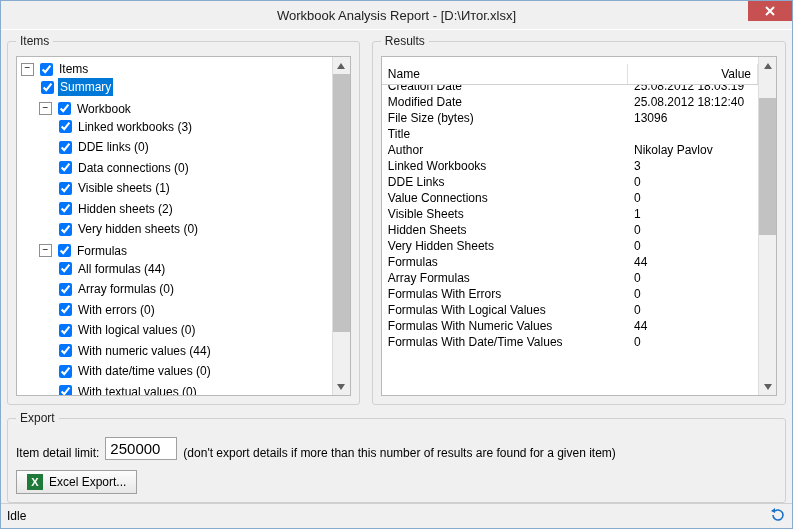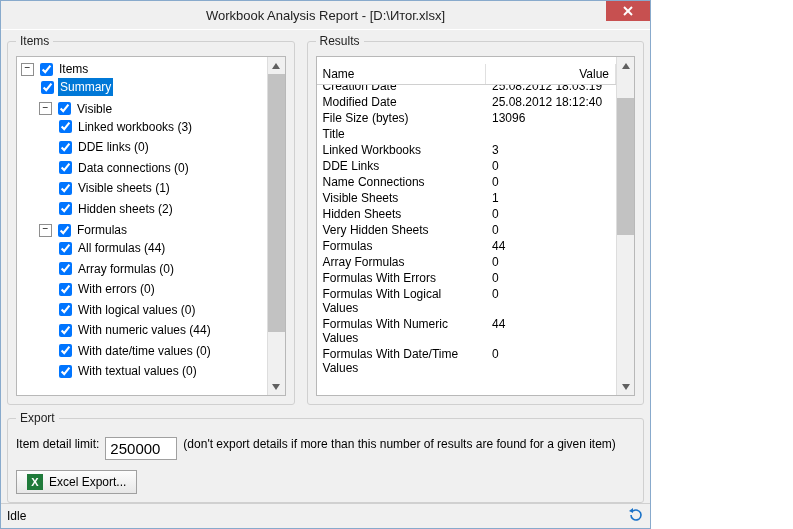--- a/index.html
+++ b/index.html
@@ -7,21 +7,21 @@
     --panel:#f0f0f0;
     --panel-border:#d6d6d6;
     --text:#000;
     --titlebar:#f0f0f0;
     --highlight:#0078d7;
     --highlight-text:#fff;
     --blue-btn:#0a66cc;
   }
   html,body{margin:0;padding:0;height:100%;font-family:Tahoma,"Segoe UI",sans-serif;font-size:12px;color:var(--text);}
   .window{
-    width:651px;height:529px;box-sizing:border-box;
+    width:793px;height:529px;box-sizing:border-box;
     border:1px solid var(--border);
     background:var(--panel);
     display:flex;flex-direction:column;
   }
   .titlebar{
     height:28px;background:var(--titlebar);
     border-bottom:1px solid #fff;
     display:flex;align-items:center;position:relative;
   }
   .titlebar .title{
@@ -85,21 +85,21 @@
   }
   .thead .cell{
     padding:3px 6px;border-right:1px solid #e0e0e0;box-sizing:border-box;
   }
   .c-name{flex:1;}
   .c-value{width:130px;text-align:right;}
   .trow{display:flex;}
   .trow .cell{padding:1px 6px;box-sizing:border-box;}
   .trow .c-value{text-align:left;}
   .export-fs{margin-top:6px;}
-  .export-line{display:flex;align-items:flex-start;gap:6px;margin:4px 0 10px 0;}
+  .export-line{display:flex;align-items:flex-end;gap:6px;margin:4px 0 10px 0;}
   .export-line input[type="text"]{
     width:62px;border:1px solid #a0a0a0;padding:2px 4px;font-family:inherit;font-size:15px;background:#fff;
   }
   .export-btn{
     display:inline-flex;align-items:center;gap:6px;
     border:1px solid #a0a0a0;background:linear-gradient(#fdfdfd,#e7e7e7);
     padding:3px 10px;font-family:inherit;font-size:12px;cursor:default;
   }
   .xicon{
     width:16px;height:16px;display:inline-block;position:relative;
@@ -155,21 +155,21 @@
                       <input type="checkbox" class="cb" checked="" style="">
                       <span class="lbl sel">Summary</span>
                     </span>
                   </li>
                   <li>
                     <span class="row">
                       <span class="expander">
                           <span>−</span>
                         </span>
                       <input type="checkbox" class="cb" checked="" style="">
-                      <span class="lbl">Visible</span>
+                      <span class="lbl">Workbook</span>
                     </span>
                     <ul id="wb-children">
                         <li><span class="row">
                             <input type="checkbox" class="cb" checked="" style="">
                             <span class="lbl">Linked workbooks (3)</span>
                           </span></li>
                         <li><span class="row">
                             <input type="checkbox" class="cb" checked="" style="">
                             <span class="lbl">DDE links (0)</span>
                           </span></li>
@@ -177,20 +177,24 @@
                             <input type="checkbox" class="cb" checked="" style="">
                             <span class="lbl">Data connections (0)</span>
                           </span></li>
                         <li><span class="row">
                             <input type="checkbox" class="cb" checked="" style="">
                             <span class="lbl">Visible sheets (1)</span>
                           </span></li>
                         <li><span class="row">
                             <input type="checkbox" class="cb" checked="" style="">
                             <span class="lbl">Hidden sheets (2)</span>
+                          </span></li>
+                        <li><span class="row">
+                            <input type="checkbox" class="cb" checked="" style="">
+                            <span class="lbl">Very hidden sheets (0)</span>
                           </span></li>
                       </ul>
                   </li>
                   <li>
                     <span class="row">
                       <span class="expander">
                           <span>−</span>
                         </span>
                       <input type="checkbox" class="cb" checked="" style="">
                       <span class="lbl">Formulas</span>
@@ -267,29 +271,33 @@
                 </div>
                 <div class="trow">
                   <div class="cell c-name">File Size (bytes)</div>
                   <div class="cell c-value">13096</div>
                 </div>
                 <div class="trow">
                   <div class="cell c-name">Title</div>
                   <div class="cell c-value"></div>
                 </div>
                 <div class="trow">
+                  <div class="cell c-name">Author</div>
+                  <div class="cell c-value">Nikolay Pavlov</div>
+                </div>
+                <div class="trow">
                   <div class="cell c-name">Linked Workbooks</div>
                   <div class="cell c-value">3</div>
                 </div>
                 <div class="trow">
                   <div class="cell c-name">DDE Links</div>
                   <div class="cell c-value">0</div>
                 </div>
                 <div class="trow">
-                  <div class="cell c-name">Name Connections</div>
+                  <div class="cell c-name">Value Connections</div>
                   <div class="cell c-value">0</div>
                 </div>
                 <div class="trow">
                   <div class="cell c-name">Visible Sheets</div>
                   <div class="cell c-value">1</div>
                 </div>
                 <div class="trow">
                   <div class="cell c-name">Hidden Sheets</div>
                   <div class="cell c-value">0</div>
                 </div>

